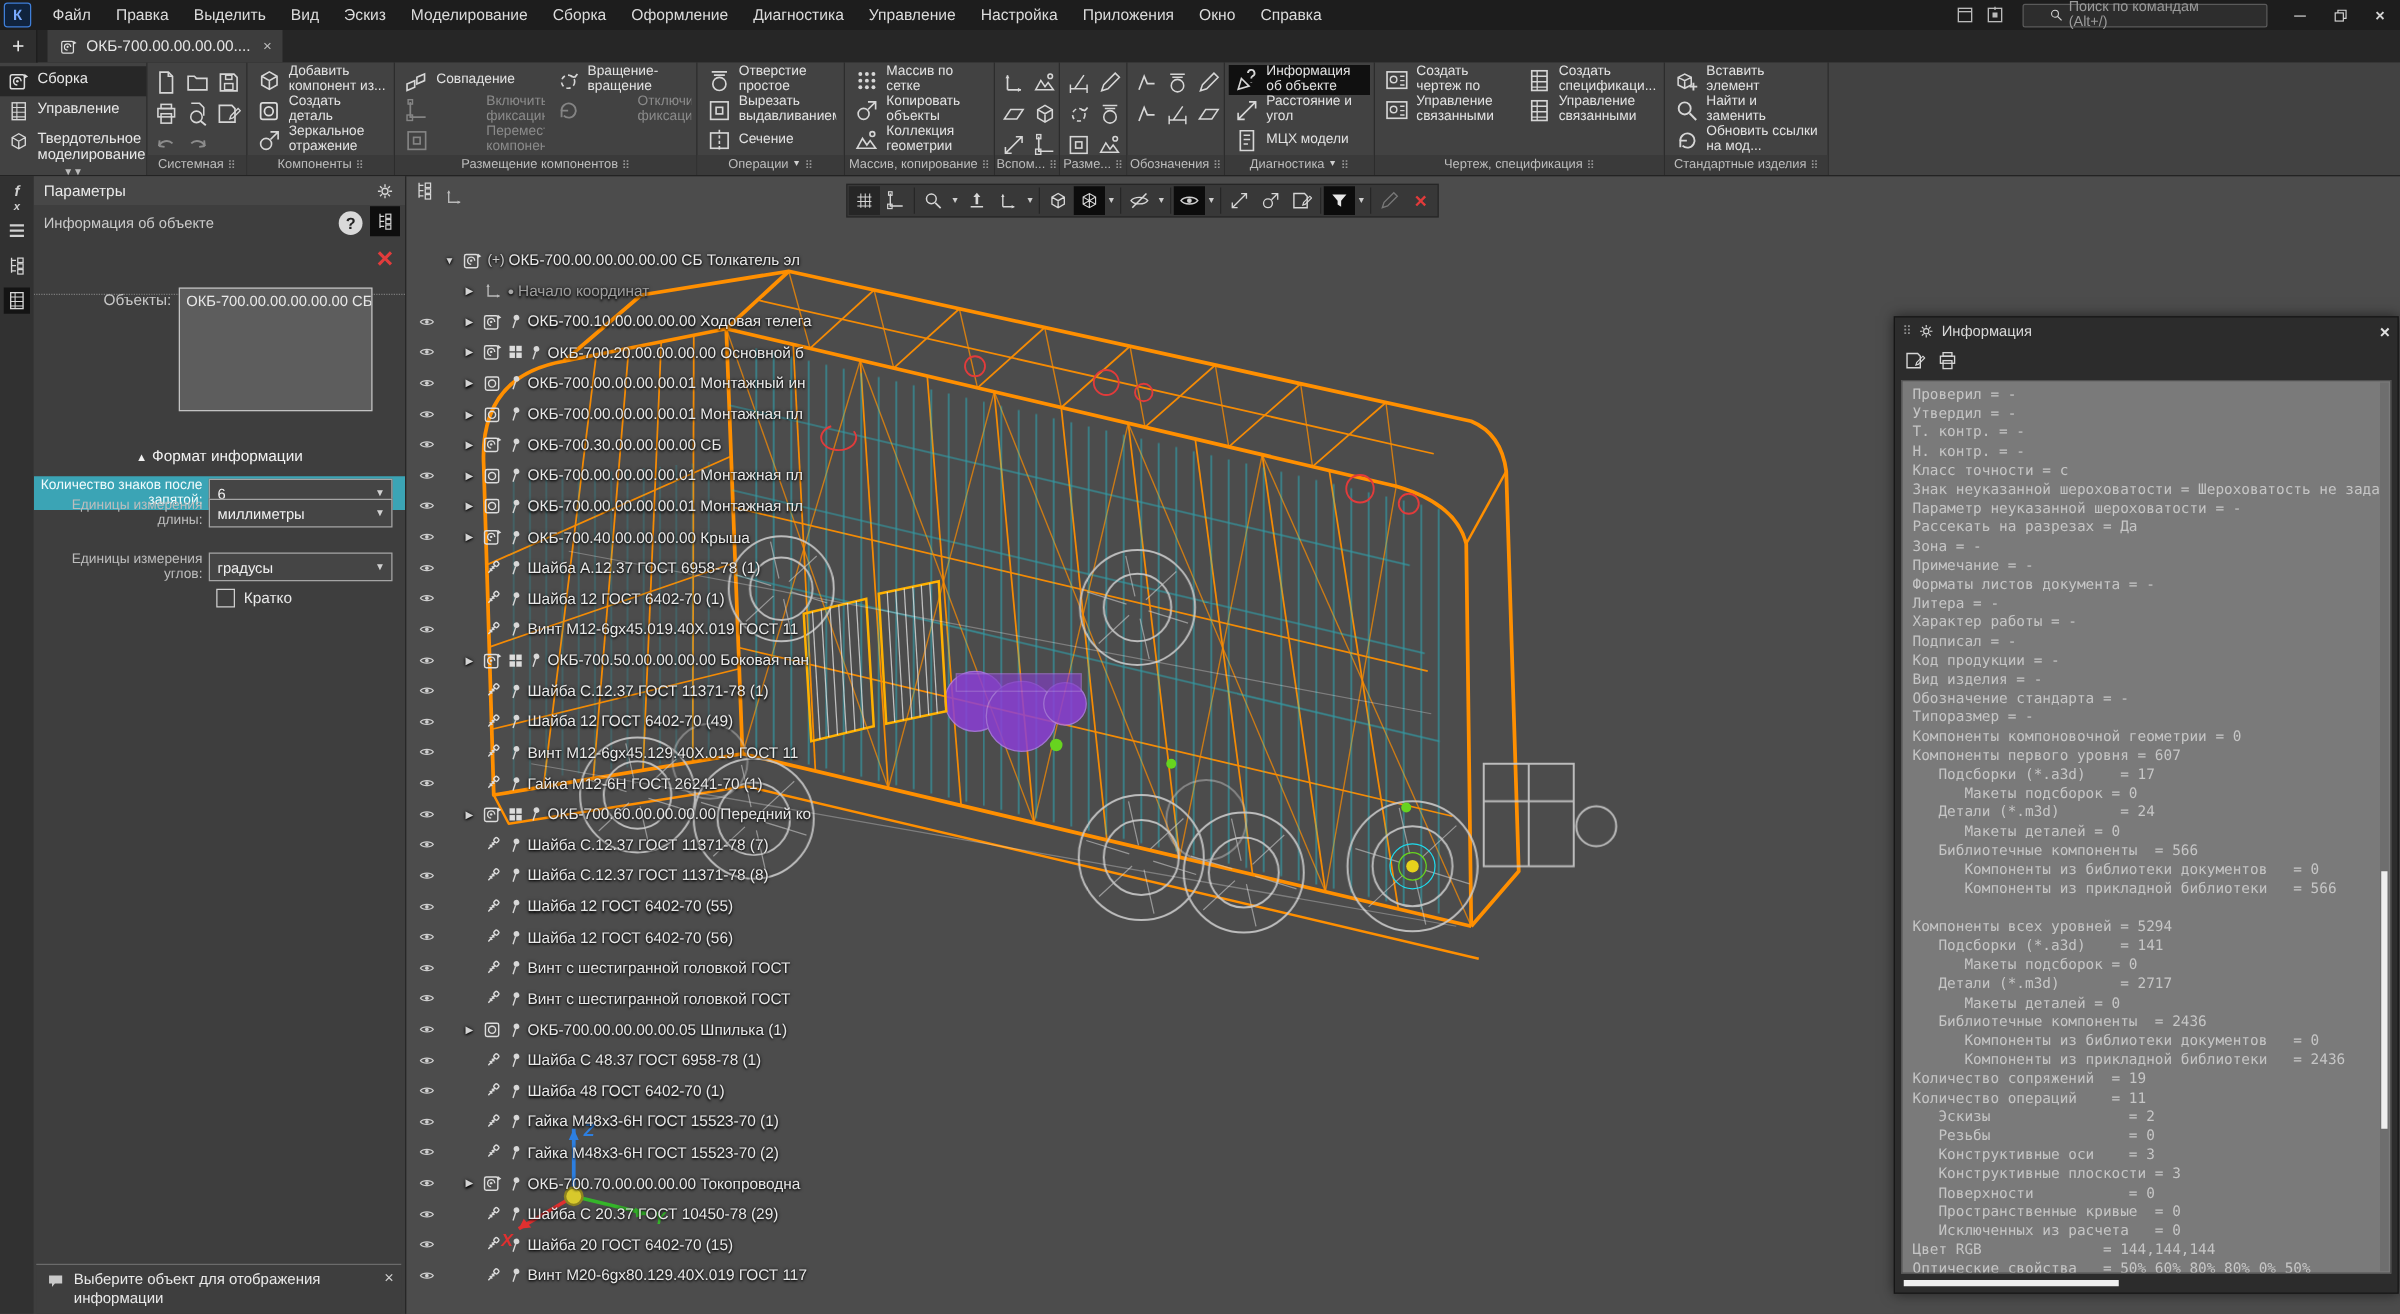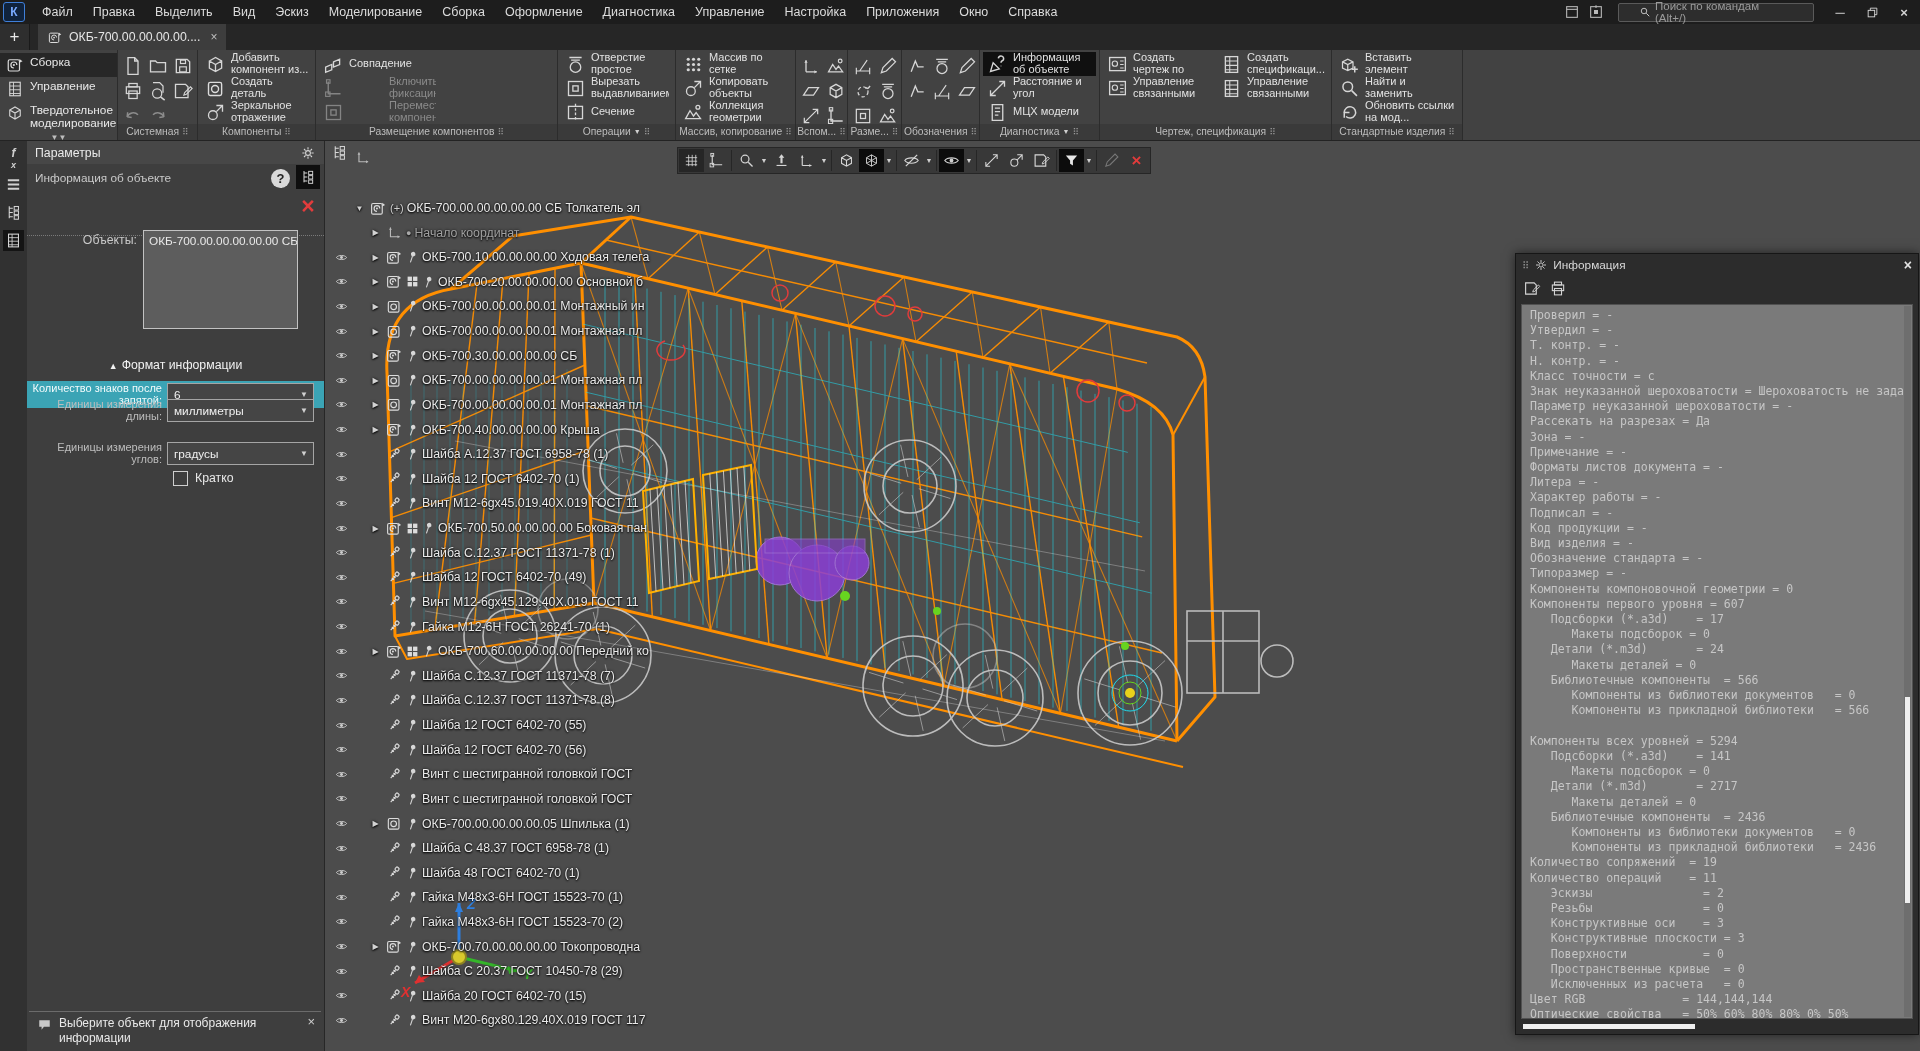--- a/index.html
+++ b/index.html
@@ -554,20 +554,38 @@
             </span>
             <span>Включить фиксацию</span>
           </div>
         <div class="rbtn dis">
             <span class="ric">
               <svg class="icon-svg" viewBox="0 0 24 24">
                 <use href="#sym-cut"></use>
               </svg>
             </span>
             <span>Переместить компонент</span>
+          </div>
+      </div>
+      <div class="rcol" style="width:116px">
+        <div class="rbtn">
+            <span class="ric">
+              <svg class="icon-svg" viewBox="0 0 24 24">
+                <use href="#sym-rotate"></use>
+              </svg>
+            </span>
+            <span>Вращение-вращение</span>
+          </div>
+        <div class="rbtn dis">
+            <span class="ric">
+              <svg class="icon-svg" viewBox="0 0 24 24">
+                <use href="#sym-refresh"></use>
+              </svg>
+            </span>
+            <span>Отключить фиксацию</span>
           </div>
       </div>
     </div>
     <div class="rfoot">
         <span>Размещение компонентов</span>
         <span class="grip">⠿</span>
       </div>
   </div>
 
   <div class="rgroup" style="width:118px">

